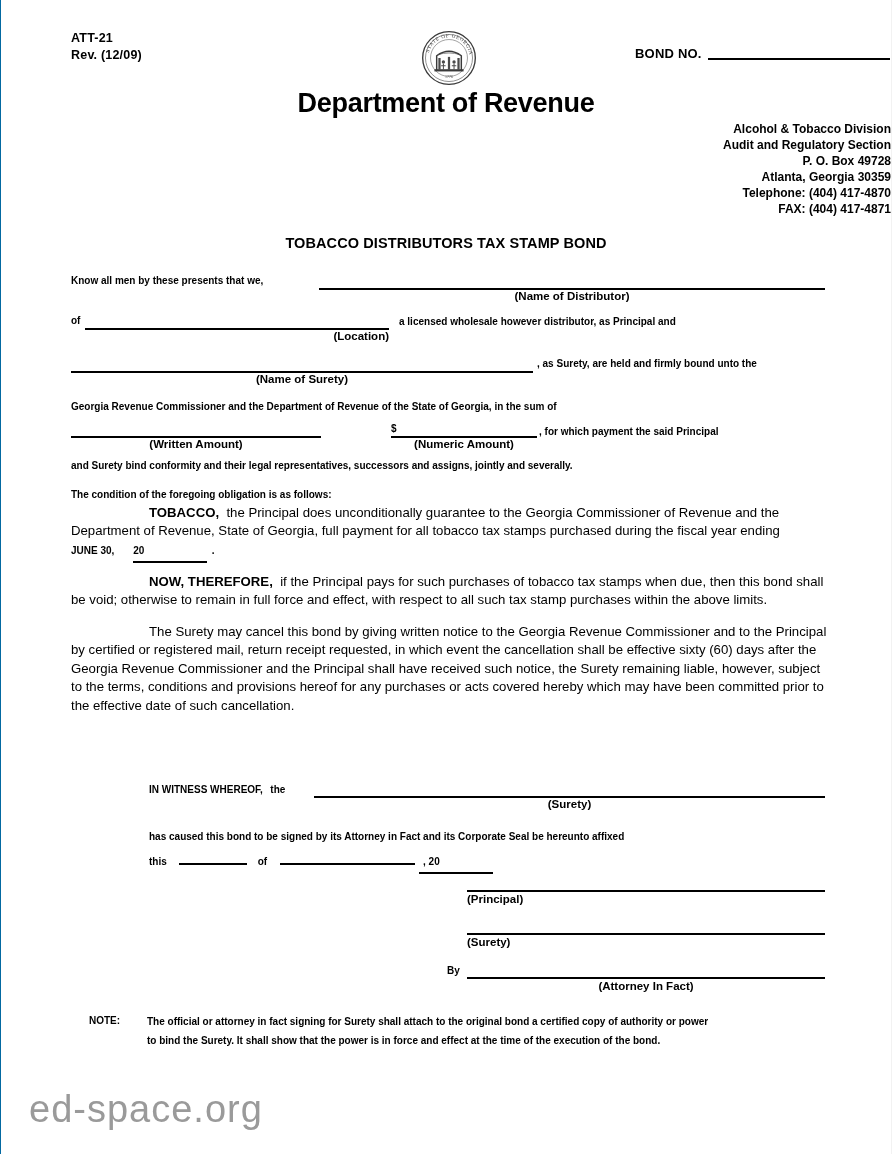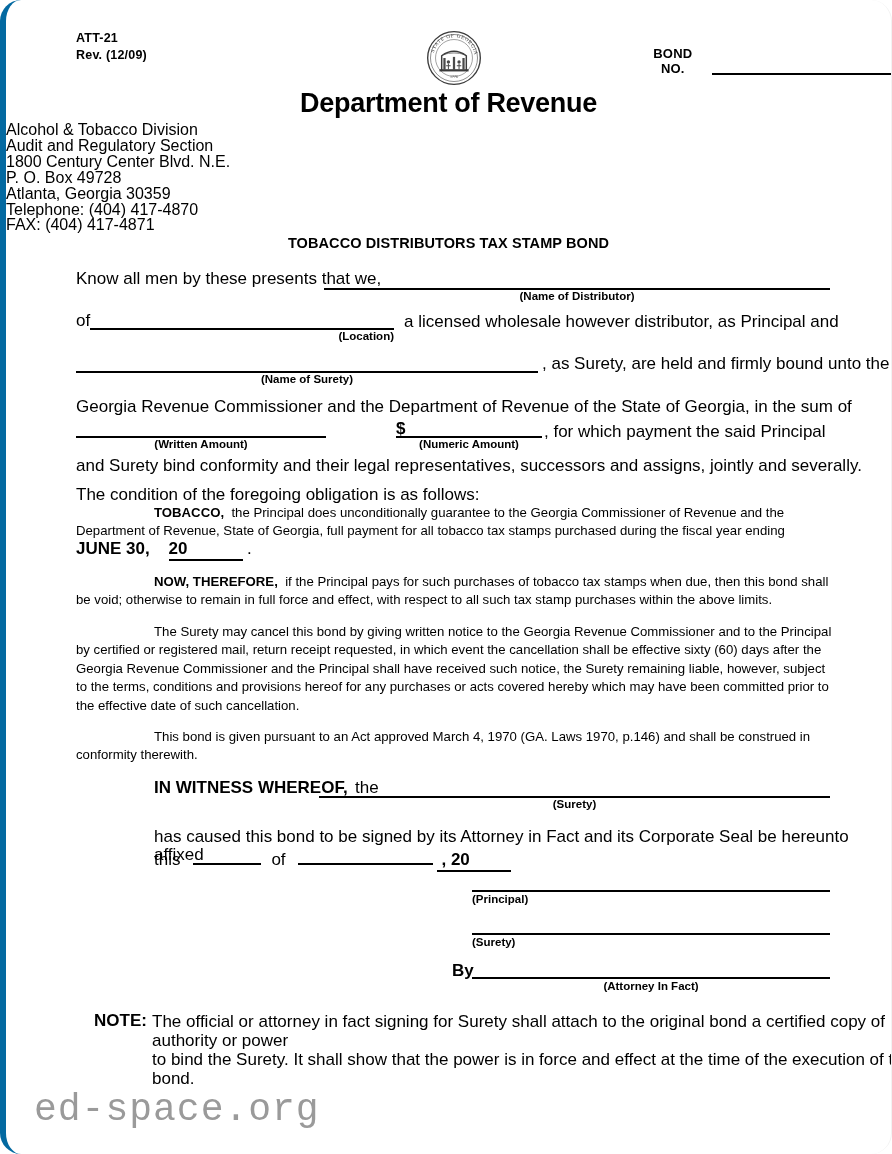--- a/index.html
+++ b/index.html
@@ -12,23 +12,22 @@
     font-family: "Liberation Sans", sans-serif;
     color: #000000;
   }
   .page {
     position: relative;
     width: 892px;
     height: 1154px;
     background: #ffffff;
     overflow: hidden;
     box-sizing: border-box;
-    border-left: 6px solid #0369a1;
+    border-left: 1px solid #0369a1;
     border-right: 1px solid #f2f2f2;
-    border-radius: 21px;
   }
 
   
   .abs { position: absolute; }
   .b   { font-weight: bold; }
   .rule {
     border-bottom: 2px solid #000;
     height: 0;
   }
   .caption {
@@ -72,57 +71,59 @@
 
   .dept-title {
     left: 0; right: 0; top: 88px;
     text-align: center;
     font-size: 27px;
     font-weight: bold;
     letter-spacing: -0.3px;
   }
   .addr {
     left: 0; right: 0; top: 122px;
-    text-align: left;
-    font-size: 16px;
+    text-align: right;
+    font-size: 12px;
     line-height: 15.9px;
+    font-weight: bold;
   }
   .doc-title {
     left: 0; right: 0; top: 235px;
     text-align: center;
     font-size: 14.5px;
     font-weight: bold;
     letter-spacing: .1px;
   }
 
   
   .bt {
-    font-size: 17px;
+    font-size: 10px;
     line-height: 18px;
+    font-weight: bold;
   }
   .para {
     left: 70px;
     width: 756px;
     font-size: 13.2px;
     line-height: 18.4px;
     text-align: left;
   }
   .indent { text-indent: 78px; }
 
   .fill {
     display: inline-block;
     border-bottom: 2px solid #000;
     height: 13px;
     vertical-align: baseline;
   }
 
   
   .watermark {
     left: 28px; top: 1088px;
-    font-family: Liberation Mono, monospace;
+    font-family: Liberation Sans, sans-serif;
     font-size: 38px;
     color: #9a9a9a;
     letter-spacing: 1px;
     white-space: nowrap;
   }
 </style>
 </head>
 <body>
 
 <div class="page">
@@ -165,21 +166,20 @@
   <div class="abs bond-no-wrap">
     <span class="bond-no-label">BOND NO.</span>
     <span class="bond-no-line"></span>
   </div>
 
   <div class="abs dept-title">Department of Revenue</div>
 
   <div class="abs addr">
     <div>Alcohol &amp; Tobacco Division</div>
     <div>Audit and Regulatory Section</div>
-    <div>1800 Century Center Blvd. N.E.</div>
     <div>P. O. Box  49728</div>
     <div>Atlanta, Georgia  30359</div>
     <div>Telephone:  (404) 417-4870</div>
     <div>FAX: (404) 417-4871</div>
   </div>
 
   <div class="abs doc-title">TOBACCO DISTRIBUTORS TAX STAMP BOND</div>
 
   <div class="abs" style="left:70px; top:270px;">
     <span class="bt">Know all men by these presents that we,</span>
@@ -222,21 +222,20 @@
     <span class="bt">.</span>
   </div>
 
   <div class="abs para indent" style="top:573px;">
     <span class="b">NOW, THEREFORE,</span>
     <span>&nbsp;</span><span>if the Principal pays for such purchases of tobacco tax stamps when due, then this bond shall be void; otherwise to remain in full force and effect, with respect to all such tax stamp purchases within the above limits.</span>
   </div>
 
   <div class="abs para indent" style="top:623px;">The Surety may cancel this bond by giving written notice to the Georgia Revenue Commissioner and to the Principal by certified or registered mail, return receipt requested, in which event the cancellation shall be effective sixty (60) days after the Georgia Revenue Commissioner and the Principal shall have received such notice, the Surety remaining liable, however, subject to the terms, conditions and provisions hereof for any purchases or acts covered hereby which may have been committed prior to the effective date of such cancellation.</div>
 
-  <div class="abs para indent" style="top:728px;">This bond is given pursuant to an Act approved March 4, 1970 (GA. Laws 1970, p.146) and shall be construed in conformity therewith.</div>
 
   <div class="abs" style="left:148px; top:779px;">
     <span class="bt b">IN WITNESS WHEREOF,</span>
     <span class="bt" style="margin-left:3px;">the</span>
   </div>
   <div class="abs rule" style="left:313px; top:796px; width:511px;"></div>
   <div class="abs caption" style="left:313px; top:798px; width:511px;">(Surety)</div>
 
   <div class="abs bt" style="left:148px; top:828px;">has caused this bond to be signed by its Attorney in Fact and its Corporate Seal be hereunto affixed</div>
 

